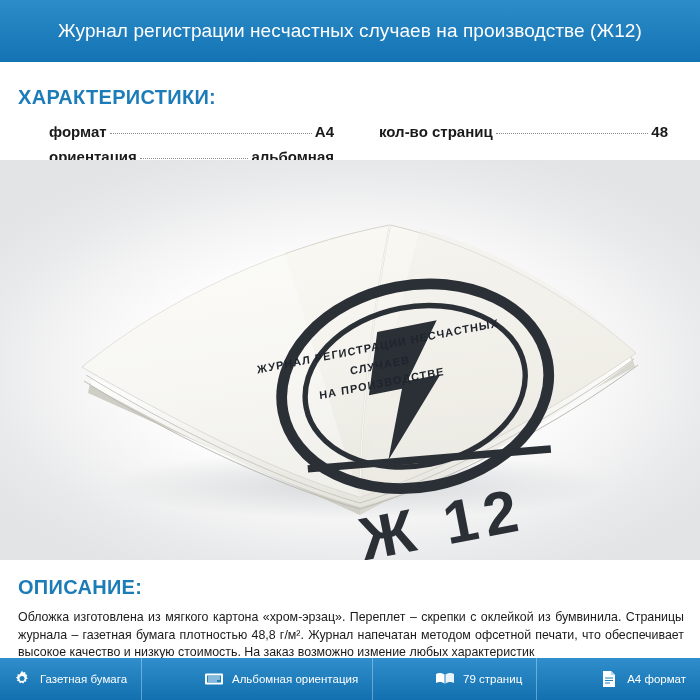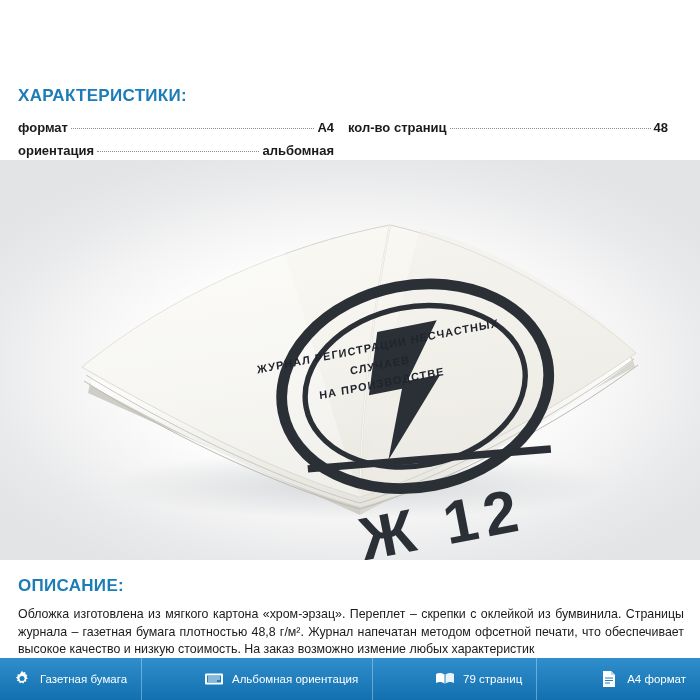--- a/index.html
+++ b/index.html
@@ -27,38 +27,39 @@
     color:#ffffff;
     font-size:19px;
     letter-spacing:0.1px;
     text-align:center;
     padding:0 18px;
     white-space:nowrap;
   }
   
   .section-title {
     color:#1c7cb8;
-    font-size:17px;
+    font-size:20px;
     font-weight:bold;
     letter-spacing:0.3px;
   }
   .char-block {
     position:absolute; left:18px; top:86px; width:664px;
   }
   .char-grid {
     margin-top:14px;
     display:grid;
     grid-template-columns:330px 334px;
     row-gap:8px;
   }
   .char-row {
     display:flex; align-items:baseline;
-    font-size:13px;
+    font-size:15px;
     color:#1a1a1a;
     padding-right:14px;
+    margin-left:31px;
   }
   .char-row .k { font-weight:bold; white-space:nowrap; }
   .char-row .dots {
     flex:1 1 auto;
     margin:0 3px;
     border-bottom:1.5px dotted #8b8b8b;
     transform:translateY(-3px);
     min-width:10px;
   }
   .char-row .v { font-weight:bold; white-space:nowrap; }
@@ -131,20 +132,23 @@
     display:flex; align-items:center; justify-content:center;
     flex:0 0 auto;
   }
   .footer-item .fi svg { display:block; }
 </style>
 </head>
 <body>
 
 <div id="page">
 
+  <div class="header">
+    <div class="header-title">Журнал регистрации несчастных случаев на производстве (Ж12)</div>
+  </div>
 
   <div class="char-block">
     <div class="section-title">ХАРАКТЕРИСТИКИ:</div>
     <div class="char-grid">
 
       <div class="char-row">
         <span class="k">формат</span>
         <span class="dots"></span>
         <span class="v">А4</span>
       </div>

